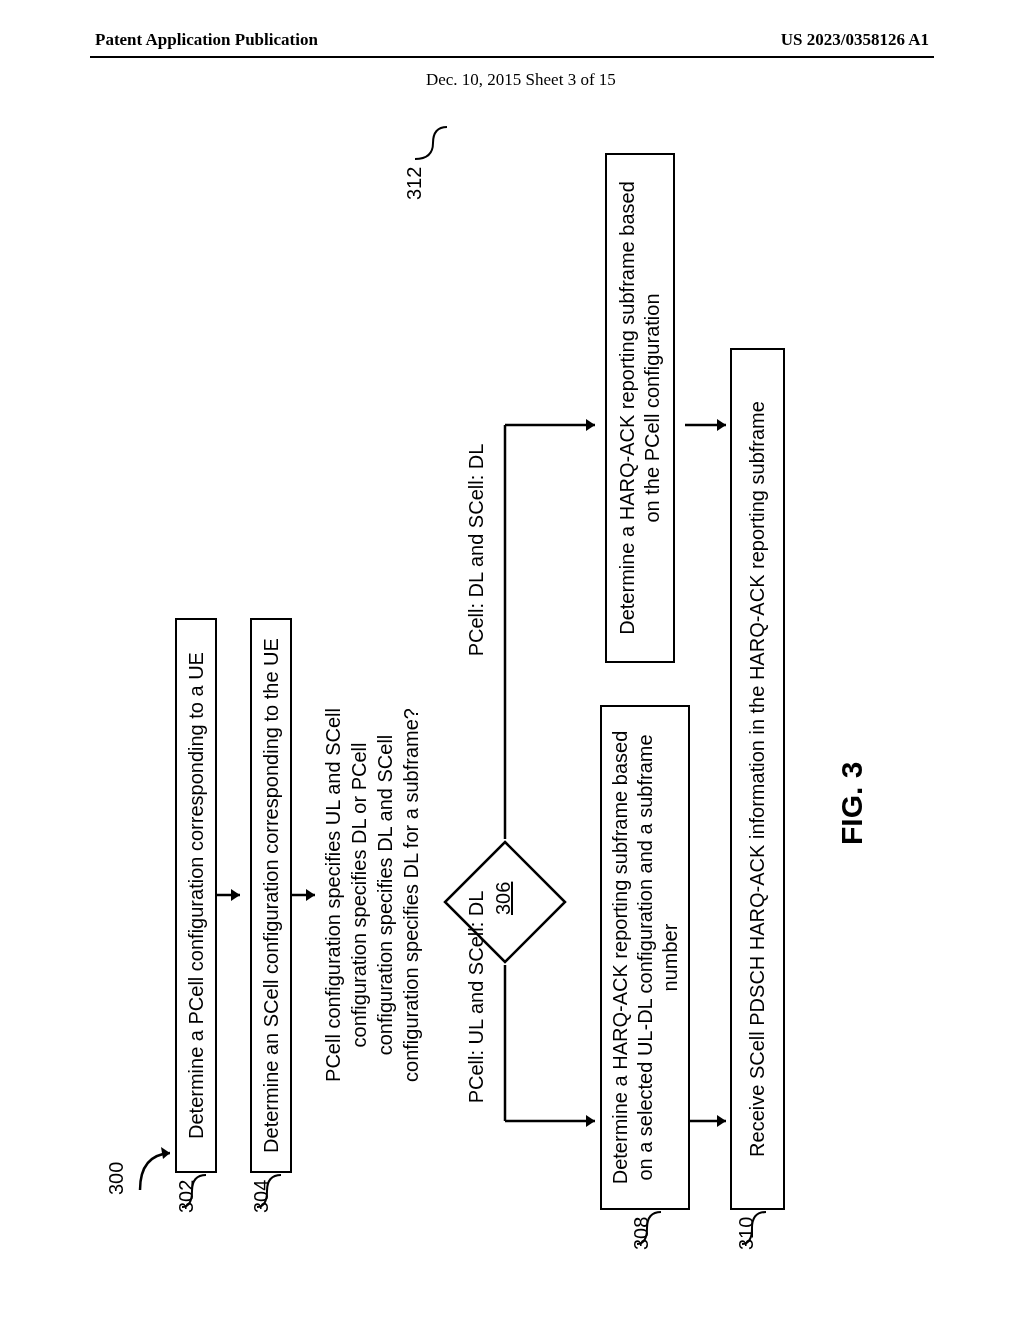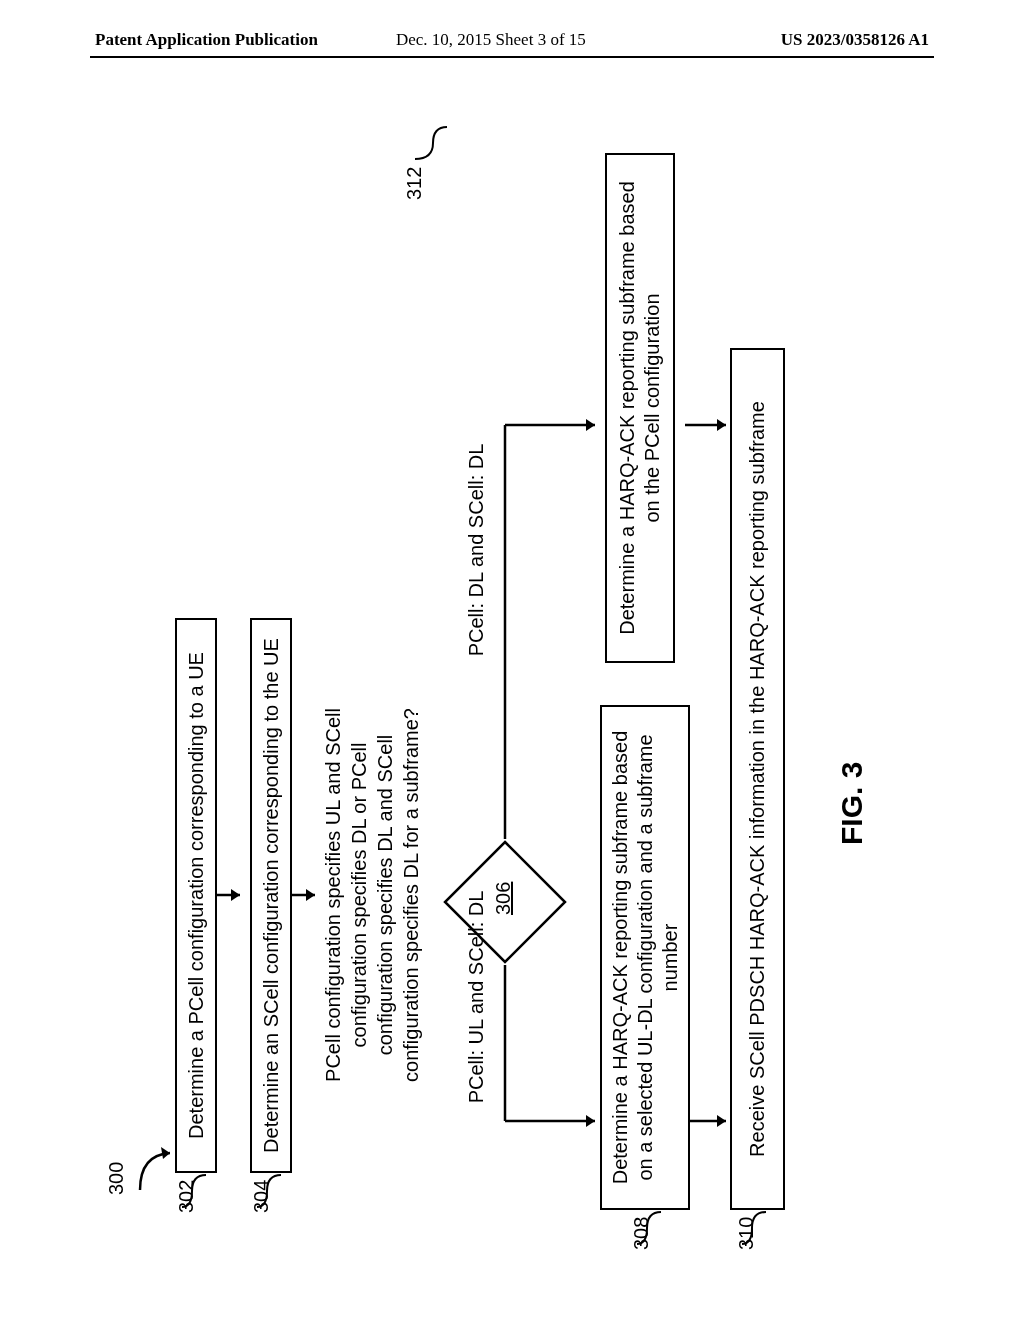--- a/index.html
+++ b/index.html
@@ -23,21 +23,22 @@
     width: 1024px;
     font-size: 17px;
   }
   .header-left {
     position: absolute;
     left: 95px;
     font-weight: bold;
   }
   .header-center {
     position: absolute;
-    left: 396px;
+    left: 426px;
+    margin-top: 40px;
   }
   .header-right {
     position: absolute;
     right: 95px;
     font-weight: bold;
   }
   .rule {
     position: absolute;
     top: 56px;
     left: 90px;

